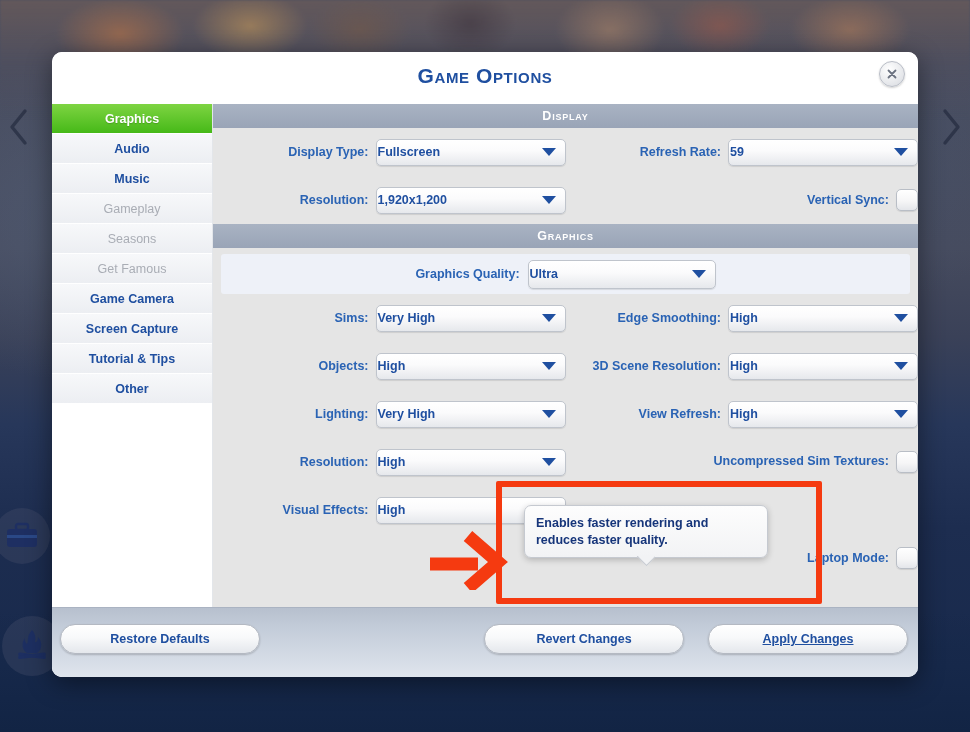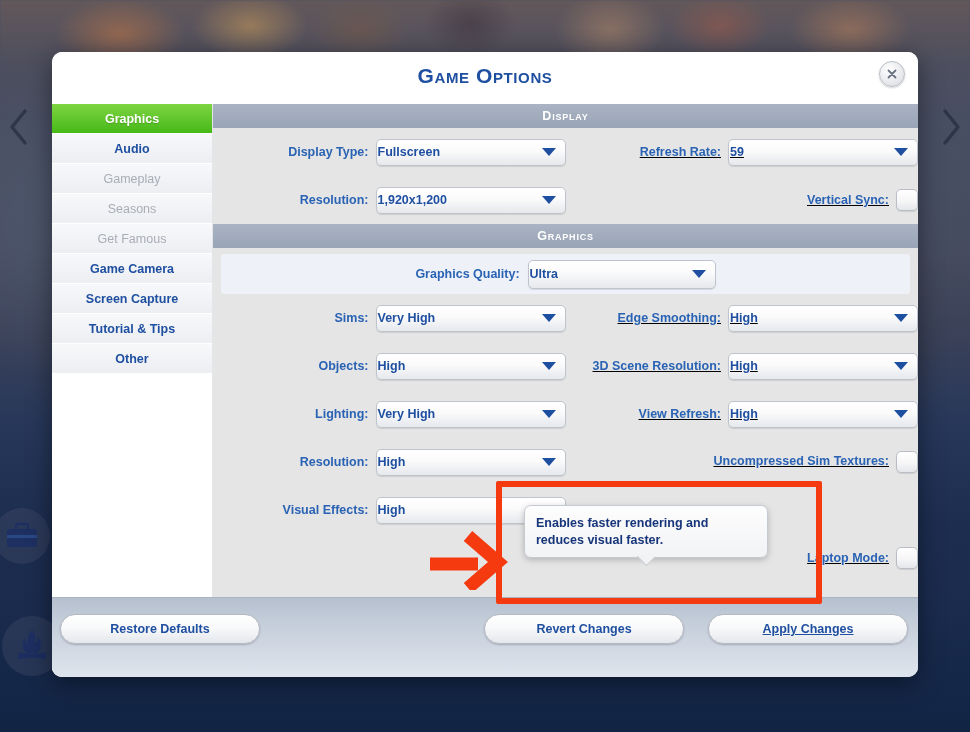--- a/index.html
+++ b/index.html
@@ -162,21 +162,21 @@
     align-items: center;
     height: 48px;
   }
   .cell {
     width: 50%;
     display: flex;
     align-items: center;
     gap: 7px;
   }
   .cell.left  { justify-content: flex-start; padding-left: 28px; }
-  .cell.right { justify-content: flex-end; padding-left: 26px; text-decoration: underline; }
+  .cell.right { justify-content: flex-end; padding-left: 26px; }
 
   .field-label {
     color: #2a63b4;
     font-size: 12.5px;
     font-weight: bold;
     text-align: right;
     flex: 1 1 auto;
     white-space: nowrap;
   }
   .field-label.wrap { white-space: normal; line-height: 1.05; }
@@ -226,21 +226,21 @@
     border-radius: 3px;
     display: flex; align-items: center; justify-content: center;
     gap: 8px;
   }
   #gq-row .field-label { flex: 0 0 auto; }
   #gq-dropdown { width: 188px; flex-basis: 188px; height: 29px; }
 
   
   #footer {
     flex: 0 0 auto;
-    height: 80px;
+    height: 70px;
     background: linear-gradient(180deg, #b7c0ce 0%, #c3ccd9 28%, #dfe5ed 100%);
     border-top: 1px solid #aab3c2;
     position: relative;
   }
   .footer-btn {
     position: absolute; top: 16px;
     height: 30px;
     border-radius: 15px;
     border: 1px solid #b4b9c2;
     background: linear-gradient(180deg, #ffffff 0%, #f8f9fa 45%, #e4e7ec 100%);
@@ -356,20 +356,23 @@
 
     <div id="dialog-body">
 
       <div id="sidebar">
         <div class="side-item active">
           <span>Graphics</span>
         </div>
         <div class="side-item">
           <span>Audio</span>
         </div>
+        <div class="side-item">
+          <span>Music</span>
+        </div>
         <div class="side-item disabled">
           <span>Gameplay</span>
         </div>
         <div class="side-item disabled">
           <span>Seasons</span>
         </div>
         <div class="side-item disabled">
           <span>Get Famous</span>
         </div>
         <div class="side-item">
@@ -521,21 +524,21 @@
 
     <div id="footer">
       <div class="footer-btn" id="btn-restore">Restore Defaults</div>
       <div class="footer-btn" id="btn-revert">Revert Changes</div>
       <div class="footer-btn" id="btn-apply">Apply Changes</div>
     </div>
 
   </div>
 
   <div id="tooltip">
-    <div id="tooltip-text">Enables faster rendering and reduces visual faster.</div>
+    <div id="tooltip-text">Enables faster rendering and reduces faster quality.</div>
     <div id="tooltip-tail"></div>
   </div>
 
   <div id="annot-box"></div>
 
   <div id="annot-arrow">
     <svg viewBox="0 0 80 62" fill="none">
       <path d="M2 36 L50 36" stroke="#f53a10" stroke-width="13" stroke-linecap="butt"></path>
       <path d="M40 8 L70 34 L40 60" stroke="#f53a10" stroke-width="13" stroke-linecap="butt" stroke-linejoin="miter" fill="none"></path>
     </svg>

